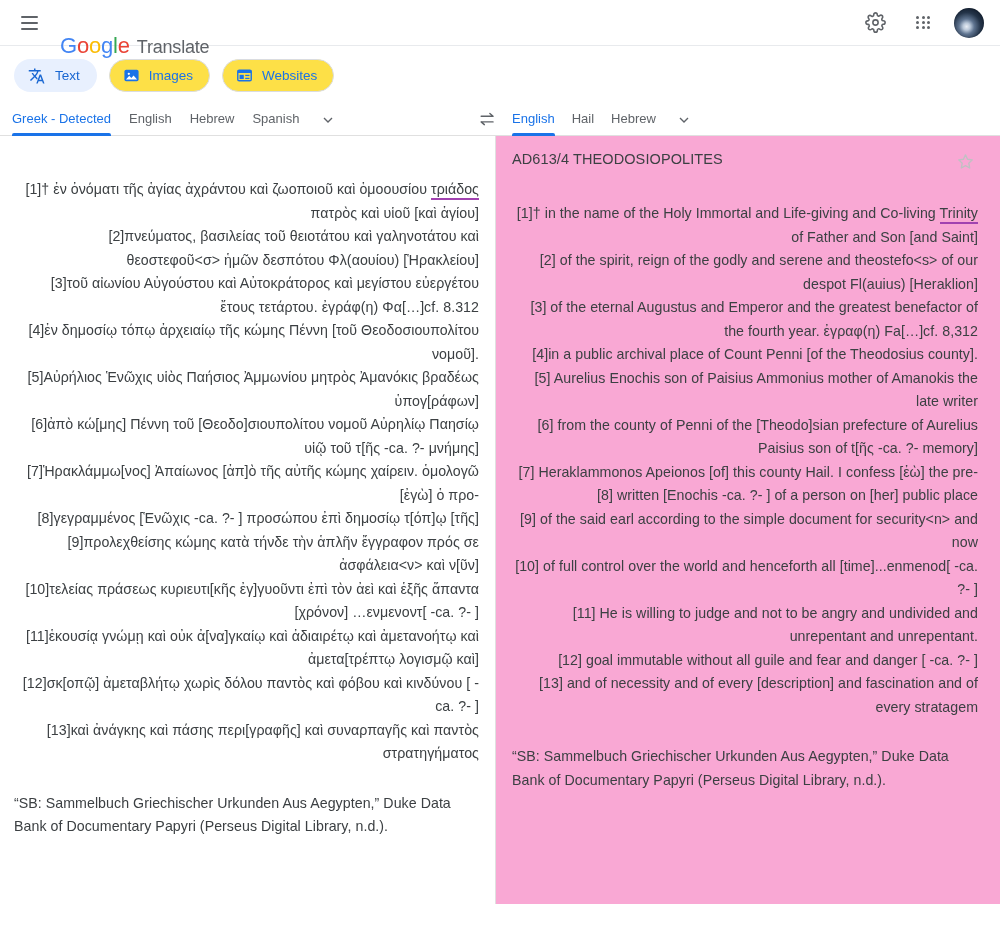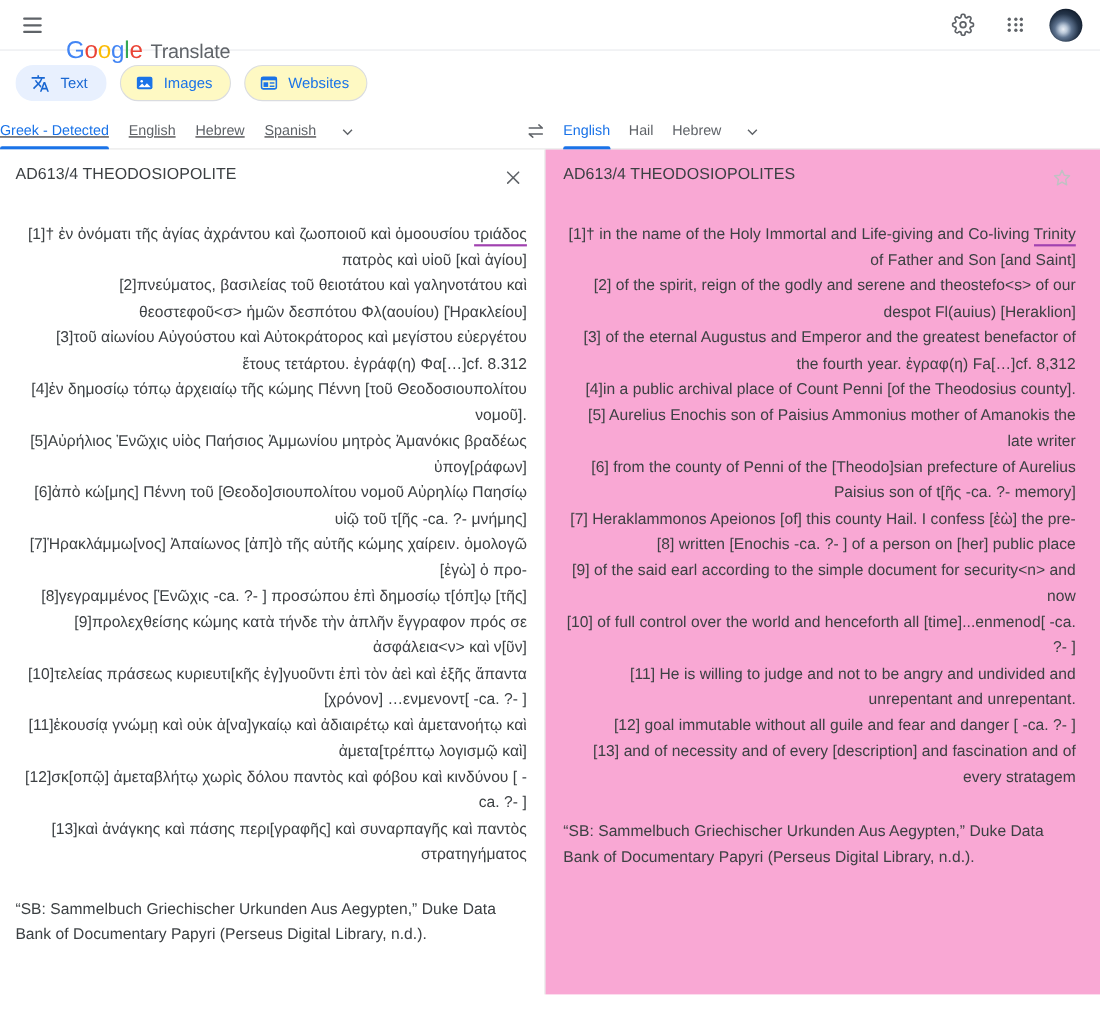--- a/index.html
+++ b/index.html
@@ -88,21 +88,21 @@
     padding: 13px 0 12px 14px;
   }
   .chip {
     display: inline-flex; align-items: center; gap: 9px;
     height: 33px;
     padding: 0 16px 0 13px;
     border: 1px solid #dadce0;
     border-radius: 17px;
     font-size: 13.5px;
     color: #1a73e8;
-    background: #fef9c3;
+    background: #fde047;
     cursor: pointer;
     white-space: nowrap;
   }
   .chip.active {
     background: #e8f0fe;
     border-color: transparent;
     color: #1967d2;
   }
   .chip svg { display: block; }
 
@@ -111,21 +111,21 @@
     display: flex;
     align-items: stretch;
     border-bottom: 1px solid #e0e0e0;
     height: 32px;
     position: relative;
   }
   .langside {
     display: flex; align-items: center;
     position: relative;
   }
-  .langside.left { width: 470px; padding-left: 0; gap: 18px; text-decoration: underline; }
+  .langside.left { width: 470px; padding-left: 12px; gap: 18px; }
   .langside.right { flex: 1; padding-left: 8px; gap: 17px; }
   .lang {
     font-size: 13px;
     color: #5f6368;
     cursor: pointer;
     position: relative;
     padding-bottom: 9px;
     padding-top: 7px;
     white-space: nowrap;
   }
@@ -320,28 +320,20 @@
       <svg width="16" height="16" viewBox="0 0 24 24" fill="none" stroke="#5f6368" stroke-width="2">
         <path d="M6 9l6 6 6-6"></path>
       </svg>
     </div>
   </div>
 </div>
 
 <div class="panels">
 
   <div class="panel src">
-    <div class="panel-head">
-      <div class="doc-title">AD613/4 THEODOSIOPOLITE</div>
-      <div class="head-action">
-        <svg width="17" height="17" viewBox="0 0 24 24" fill="none" stroke="#5f6368" stroke-width="2" stroke-linecap="round">
-          <path d="M5 5l14 14M19 5L5 19"></path>
-        </svg>
-      </div>
-    </div>
 
     <div class="body-text"><span>[1]† ἐν ὀνόματι τῆς ἁγίας ἀχράντου καὶ ζωοποιοῦ καὶ ὁμοουσίου </span><span class="hl">τριάδος</span><span> πατρὸς καὶ υἱοῦ [καὶ ἁγίου]
 [2]πνεύματος, βασιλείας τοῦ θειοτάτου καὶ γαληνοτάτου καὶ θεοστεφοῦ&lt;σ&gt; ἡμῶν δεσπότου Φλ(αουίου) [Ἡρακλείου]
 [3]τοῦ αἰωνίου Αὐγούστου καὶ Αὐτοκράτορος καὶ μεγίστου εὐεργέτου ἔτους τετάρτου. ἐγράφ(η) Φα[…]cf. 8.312
 [4]ἐν δημοσίῳ τόπῳ ἀρχειαίῳ τῆς κώμης Πέννη [τοῦ Θεοδοσιουπολίτου νομοῦ].
 [5]Αὐρήλιος Ἑνῶχις υἱὸς Παήσιος Ἀμμωνίου μητρὸς Ἀμανόκις βραδέως ὑπογ[ράφων]
 [6]ἀπὸ κώ[μης] Πέννη τοῦ [Θεοδο]σιουπολίτου νομοῦ Αὐρηλίῳ Παησίῳ υἱῷ τοῦ τ[ῆς -ca. ?- μνήμης]
 [7]Ἡρακλάμμω[νος] Ἀπαίωνος [ἀπ]ὸ τῆς αὐτῆς κώμης χαίρειν. ὁμολογῶ [ἐγὼ] ὁ προ-
 [8]γεγραμμένος [Ἑνῶχις -ca. ?- ] προσώπου ἐπὶ δημοσίῳ τ[όπ]ῳ [τῆς]
 [9]προλεχθείσης κώμης κατὰ τήνδε τὴν ἁπλῆν ἔγγραφον πρός σε ἀσφάλεια&lt;ν&gt; καὶ ν[ῦν]

